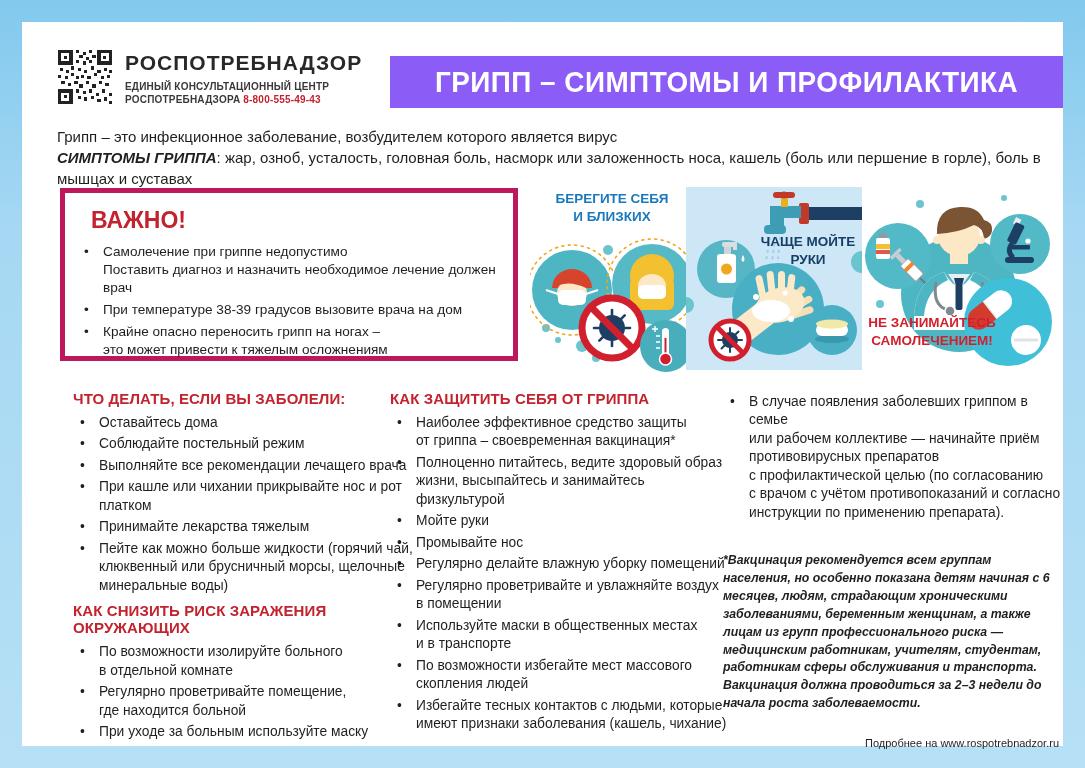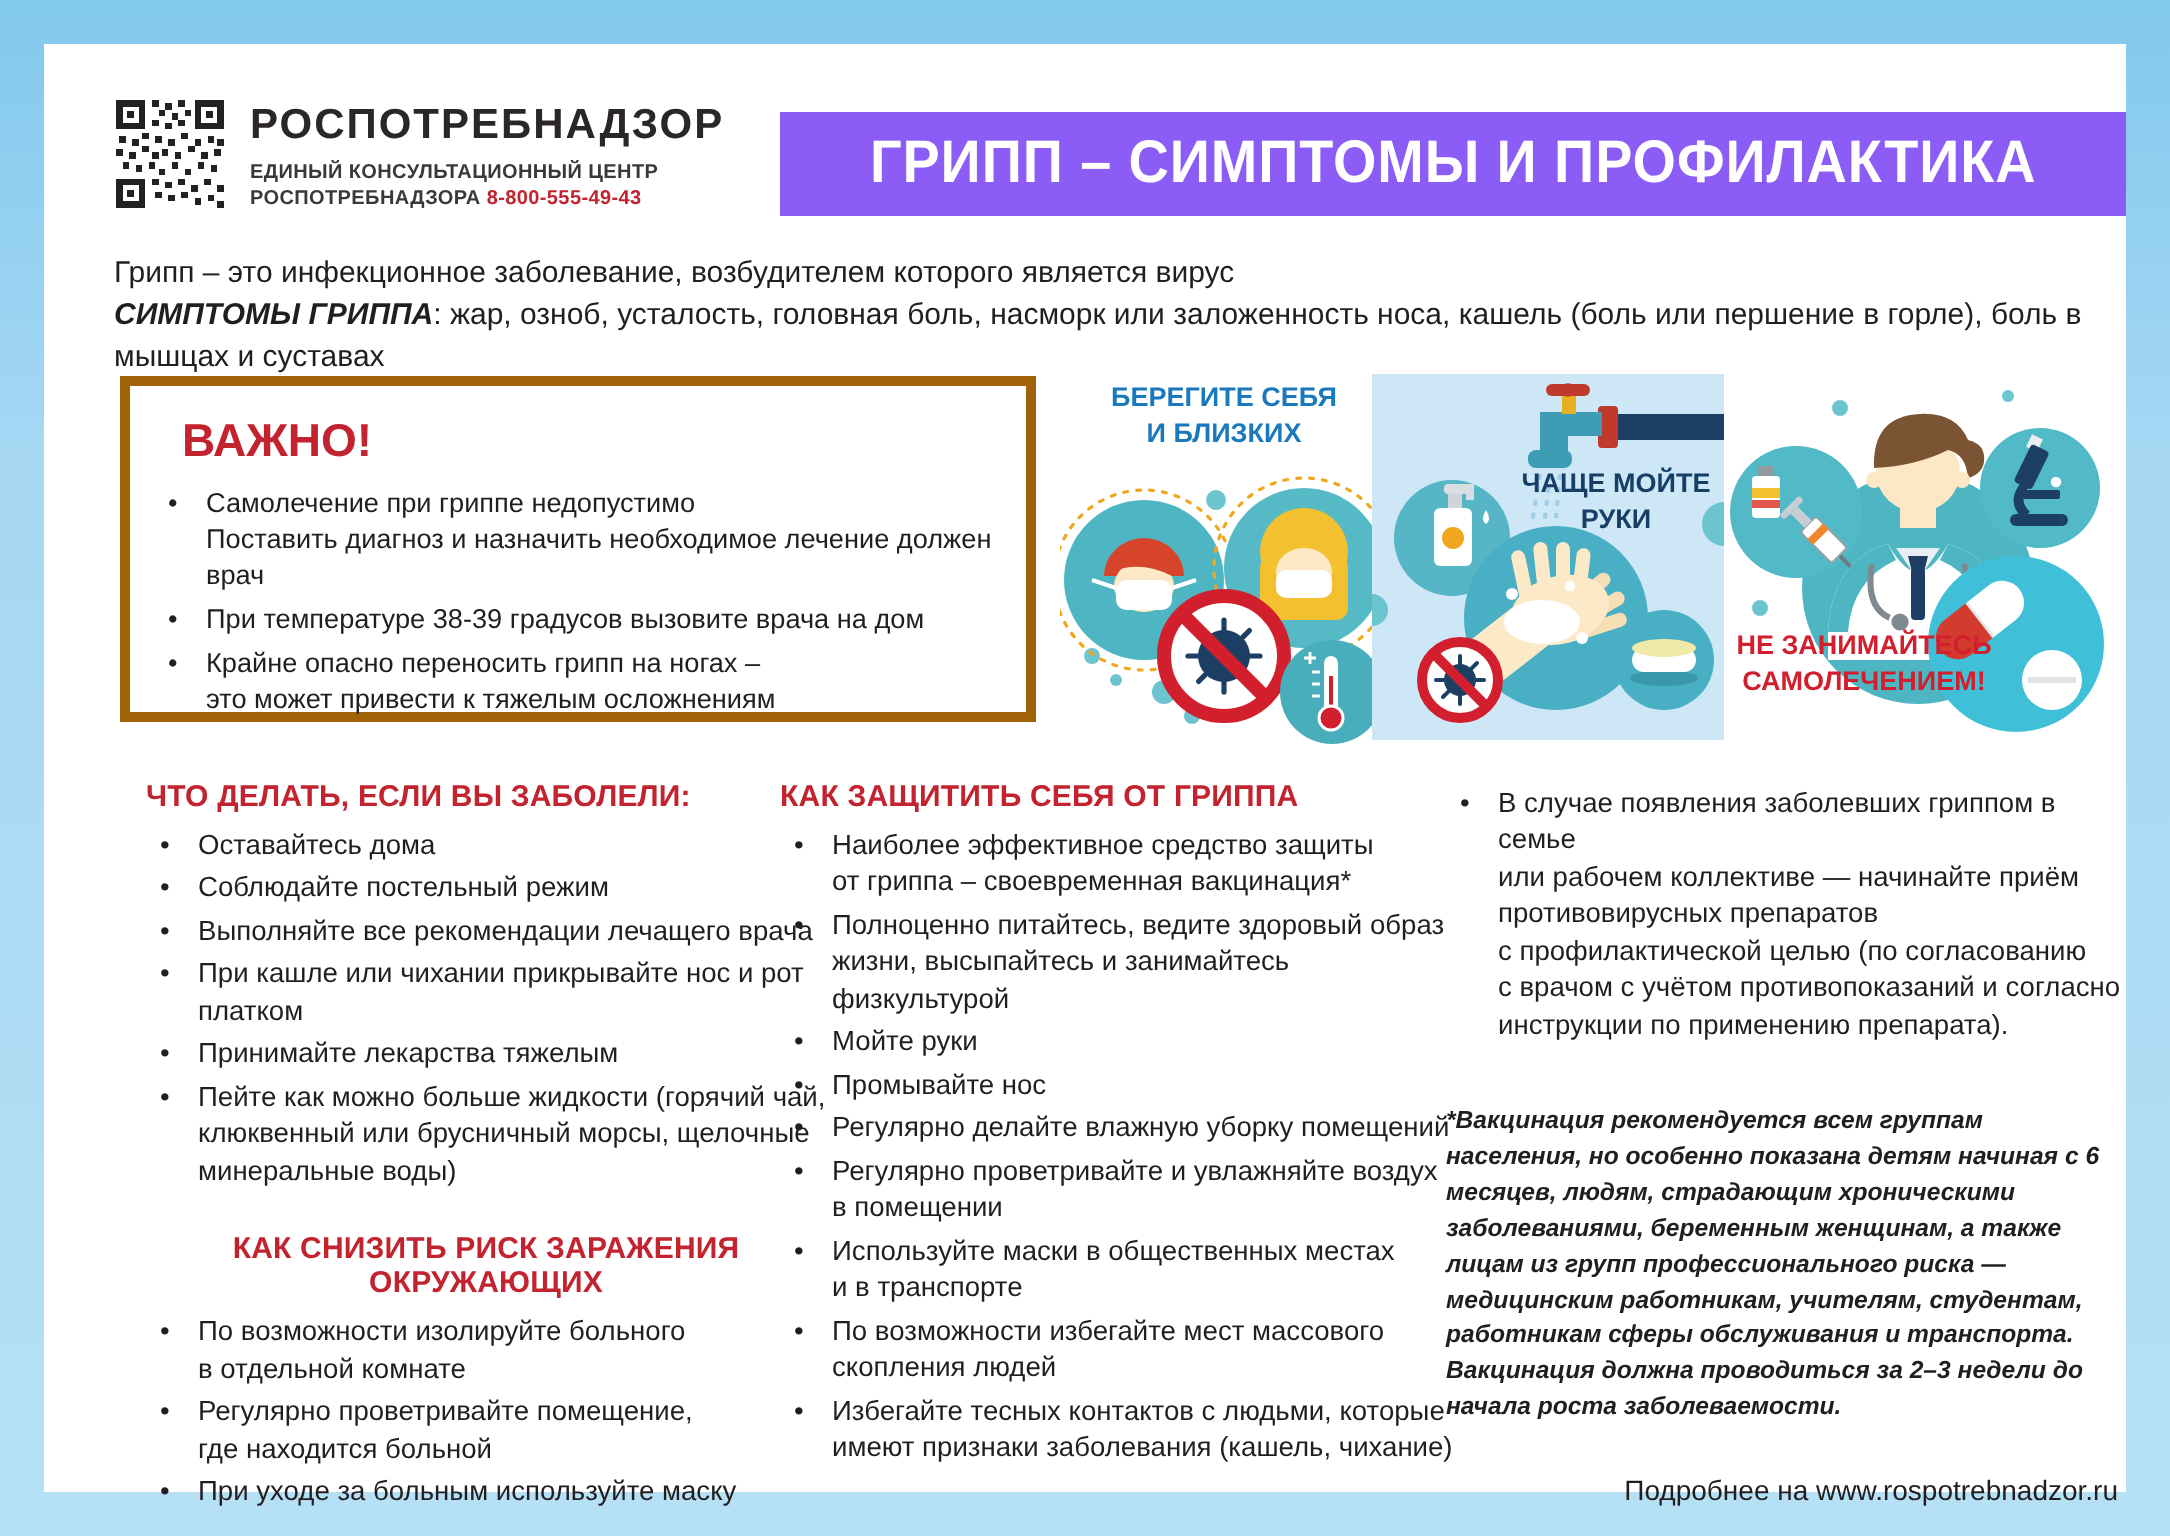--- a/index.html
+++ b/index.html
@@ -15,21 +15,21 @@
   .org-sub{margin-top:7px;font-size:10px;font-weight:bold;color:#3c3839;line-height:1.3;letter-spacing:0.2px;}
   .org-phone{color:#c2232e;}
   .banner{position:absolute;left:368px;right:0;top:34px;height:52px;background:#8b5cf6;display:flex;align-items:center;justify-content:center;}
   .banner-title{color:#ffffff;font-weight:bold;font-size:30px;letter-spacing:0.5px;transform:scaleX(0.93);white-space:nowrap;}
 
   
   .intro{position:absolute;left:35px;top:104px;right:20px;font-size:15px;color:#221e1f;line-height:1.4;}
   .intro b{font-weight:bold;font-style:italic;}
 
   
-  .important-box{position:absolute;left:38px;top:166px;width:458px;height:173px;border:5px solid #a16207;background:#fff;box-sizing:border-box;padding:6px 8px 0 12px;}
+  .important-box{position:absolute;left:38px;top:166px;width:458px;height:173px;border:5px solid #be185d;background:#fff;box-sizing:border-box;padding:6px 8px 0 12px;}
   .important-title{font-size:23px;font-weight:bold;color:#c2232e;margin:8px 0 9px 14px;}
   ul.blist{list-style:none;margin:0;padding:0;}
   ul.blist li{position:relative;padding-left:26px;margin:3px 0;white-space:pre-line;}
   ul.blist li::before{content:"\2022";position:absolute;left:7px;top:0;}
   .important-box ul.blist li{font-size:13.6px;line-height:1.32;color:#221e1f;margin:4px 0;}
 
   
   .illus{position:absolute;}
   .illus-care{left:508px;top:164px;width:164px;height:190px;}
   .illus-wash{left:664px;top:165px;width:176px;height:183px;background:#cde7f7;}
@@ -39,23 +39,23 @@
   .wash-title{position:absolute;right:4px;top:46px;width:100px;text-align:center;font-size:13.5px;font-weight:bold;color:#173f66;line-height:1.3;white-space:pre-line;}
   .selfmed-title{position:absolute;left:6px;top:132px;width:128px;text-align:center;font-size:13.5px;font-weight:bold;color:#d21f2e;line-height:1.35;white-space:pre-line;}
 
   
   .col{position:absolute;top:368px;}
   .col-1{left:51px;width:340px;}
   .col-2{left:368px;width:340px;}
   .col-3{left:701px;width:338px;}
   .sec-heading{font-size:15px;font-weight:bold;color:#c2232e;margin:0 0 7px 0;letter-spacing:0.1px;}
   .col ul.blist li{font-size:13.8px;line-height:1.34;color:#221e1f;margin:3px 0;}
-  .sec-gap{margin-top:21px;text-align:center;}
+  .sec-gap{margin-top:7px;}
   .footnote{margin-top:30px;font-size:12.3px;font-style:italic;font-weight:bold;color:#221e1f;line-height:1.45;}
-  .more-info{margin-top:24px;text-align:right;font-size:14px;color:#221e1f;padding-right:2px;}
+  .more-info{margin-top:24px;text-align:right;font-size:11px;color:#221e1f;padding-right:2px;}
 </style>
 </head>
 <body>
 
 <div class="poster">
   <div class="sheet">
 
     <div class="logo">
       <svg class="qr" viewBox="0 0 33 33" shape-rendering="crispEdges">
         <g fill="#222222">

